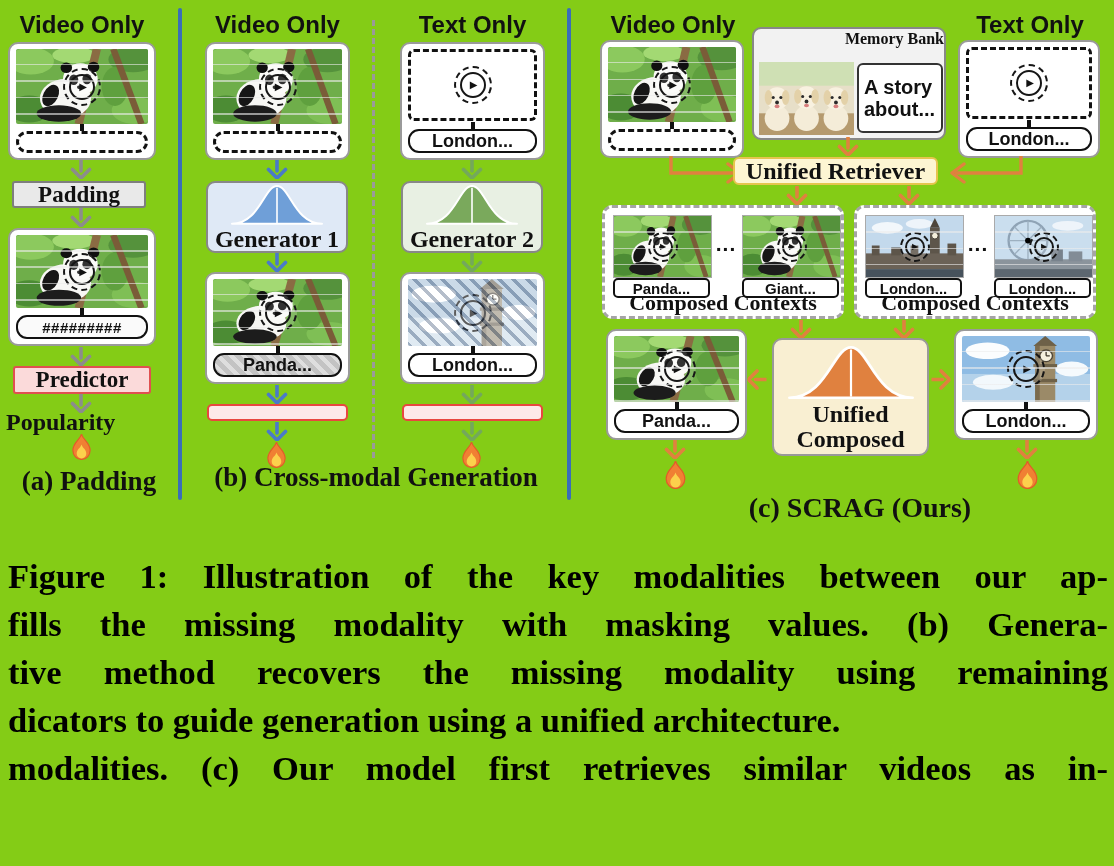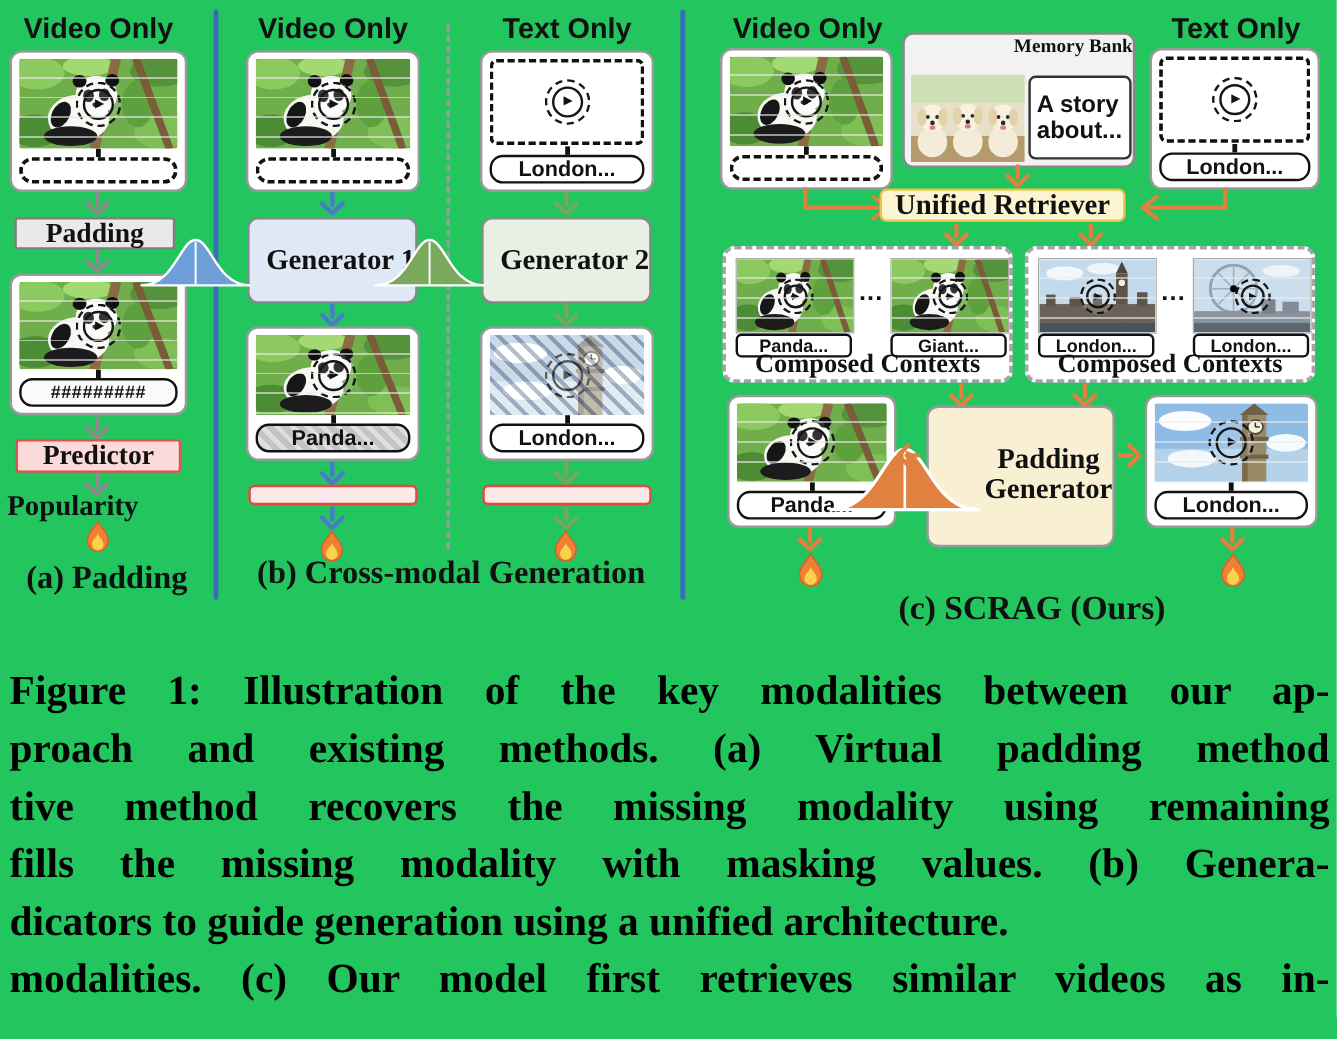--- a/index.html
+++ b/index.html
@@ -1,16 +1,16 @@
 <!DOCTYPE html>
 <html><head>
 <meta charset="utf-8">
 <style>
   html,body{margin:0;padding:0;background:#fff}
-  .page{position:relative;width:1114px;height:866px;background:#22c55e;overflow:hidden;
+  .page{position:relative;width:1114px;height:866px;background:#84cc16;overflow:hidden;
         font-family:"Liberation Sans",sans-serif;color:#111}
   .abs{position:absolute}
   .serif{font-family:"Liberation Serif",serif;font-weight:bold}
   .hdr{position:absolute;font:bold 24px "Liberation Sans",sans-serif;text-align:center;white-space:nowrap}
 
   
   .vcard{position:absolute;background:#fff;border:2.5px solid #9a9a9a;border-radius:10px;
          box-sizing:border-box;padding:5px 6px;display:flex;flex-direction:column}
   .thumb{position:relative;flex:1;overflow:hidden;border-radius:2px}
   .scene{position:absolute;inset:0;width:100%;height:100%;display:block}
@@ -35,21 +35,21 @@
         display:flex;align-items:center;justify-content:center}
   .play .tri{font-size:10px;line-height:1;padding-left:2px;color:#111;font-family:"DejaVu Sans",sans-serif}
   .play.small{width:30px;height:30px}
   .play.small .pin{width:20px;height:20px;border-width:2px}
   .play.small .tri{font-size:8px;padding-left:1px}
 
   
   .procbox{position:absolute;box-sizing:border-box;display:flex;align-items:center;justify-content:center;
            font-family:"Liberation Serif",serif;font-weight:bold;color:#111;border-radius:3px;white-space:nowrap}
   .genbox{position:absolute;box-sizing:border-box;border:2px solid #888;border-radius:9px;
-          display:flex;flex-direction:row;align-items:center;justify-content:flex-end;overflow:visible}
+          display:flex;flex-direction:column;align-items:center;justify-content:flex-end;overflow:visible}
   .genbox .bell{flex:none;margin-top:3px}
   .genbox .glabel{font-family:"Liberation Serif",serif;font-weight:bold;line-height:1.02;text-align:center;white-space:nowrap}
   .genbox .glabel.wrap{white-space:normal}
   .scorebar{position:absolute;background:#fde9e9;border:2.5px solid #e8473f;border-radius:5px;box-sizing:border-box}
 
   
   .membank{position:absolute;background:#f2f2f2;border:2.5px solid #888;border-radius:9px;box-sizing:border-box}
   .storybox{position:absolute;background:#fff;border:2.5px solid #333;border-radius:6px;box-sizing:border-box;
             font:bold 20px "Liberation Sans",sans-serif;line-height:1.12;display:flex;align-items:center;padding:2px 5px}
   .composed{position:absolute;border:3px dashed #a5a5a5;border-radius:10px;box-sizing:border-box;background:#fff}
@@ -509,21 +509,21 @@
         </span>
     </div>
     <div class="stem"></div>
     <div class="tag">Panda...</div>
   </div>
 
   <div class="genbox" style="left:772px;top:338px;width:157px;height:118px;background:#f9efd2;border-color:#999;border-radius:10px">
     <svg class="bell" style="color:#e0813f" width="132" height="60" viewBox="0 0 120 56" preserveAspectRatio="none">
         <use href="#sym-bell"></use>
       </svg>
-    <div class="glabel wrap" style="font-size:24px;width:130px;margin-bottom:3px">Padding Generator</div>
+    <div class="glabel wrap" style="font-size:24px;width:130px;margin-bottom:3px">Unified Composed</div>
   </div>
 
   <div class="vcard" style="left:954px;top:329px;width:144px;height:111px">
     <div class="thumb scan">
       <svg class="scene" viewBox="0 0 140 80" preserveAspectRatio="none">
           <use href="#sym-bigben"></use>
         </svg>
       <span class="play">
           <span class="pin">
             <span class="tri">▶</span>
@@ -552,20 +552,19 @@
       <use href="#sym-arrow"></use>
     </svg>
   <svg class="ar" style="left:1015px;top:460px" width="25" height="29" viewBox="0 0 24 28">
       <use href="#sym-flame"></use>
     </svg>
 
   <div class="plabel" style="left:700px;top:492px;width:320px;font-size:28px">(c) SCRAG (Ours)</div>
 
   <div class="caption">
     <div class="cap-line">Figure 1: Illustration of the key modalities between our ap-</div>
-    <div class="cap-line">proach and existing methods. (a) Virtual padding method</div>
+    <div class="cap-line">fills the missing modality with masking values. (b) Genera-</div>
     <div class="cap-line">tive method recovers the missing modality using remaining</div>
-    <div class="cap-line">fills the missing modality with masking values. (b) Genera-</div>
     <div class="cap-line last">dicators to guide generation using a unified architecture.</div>
     <div class="cap-line">modalities. (c) Our model first retrieves similar videos as in-</div>
   </div>
 
 </div>
 
 </body></html>

